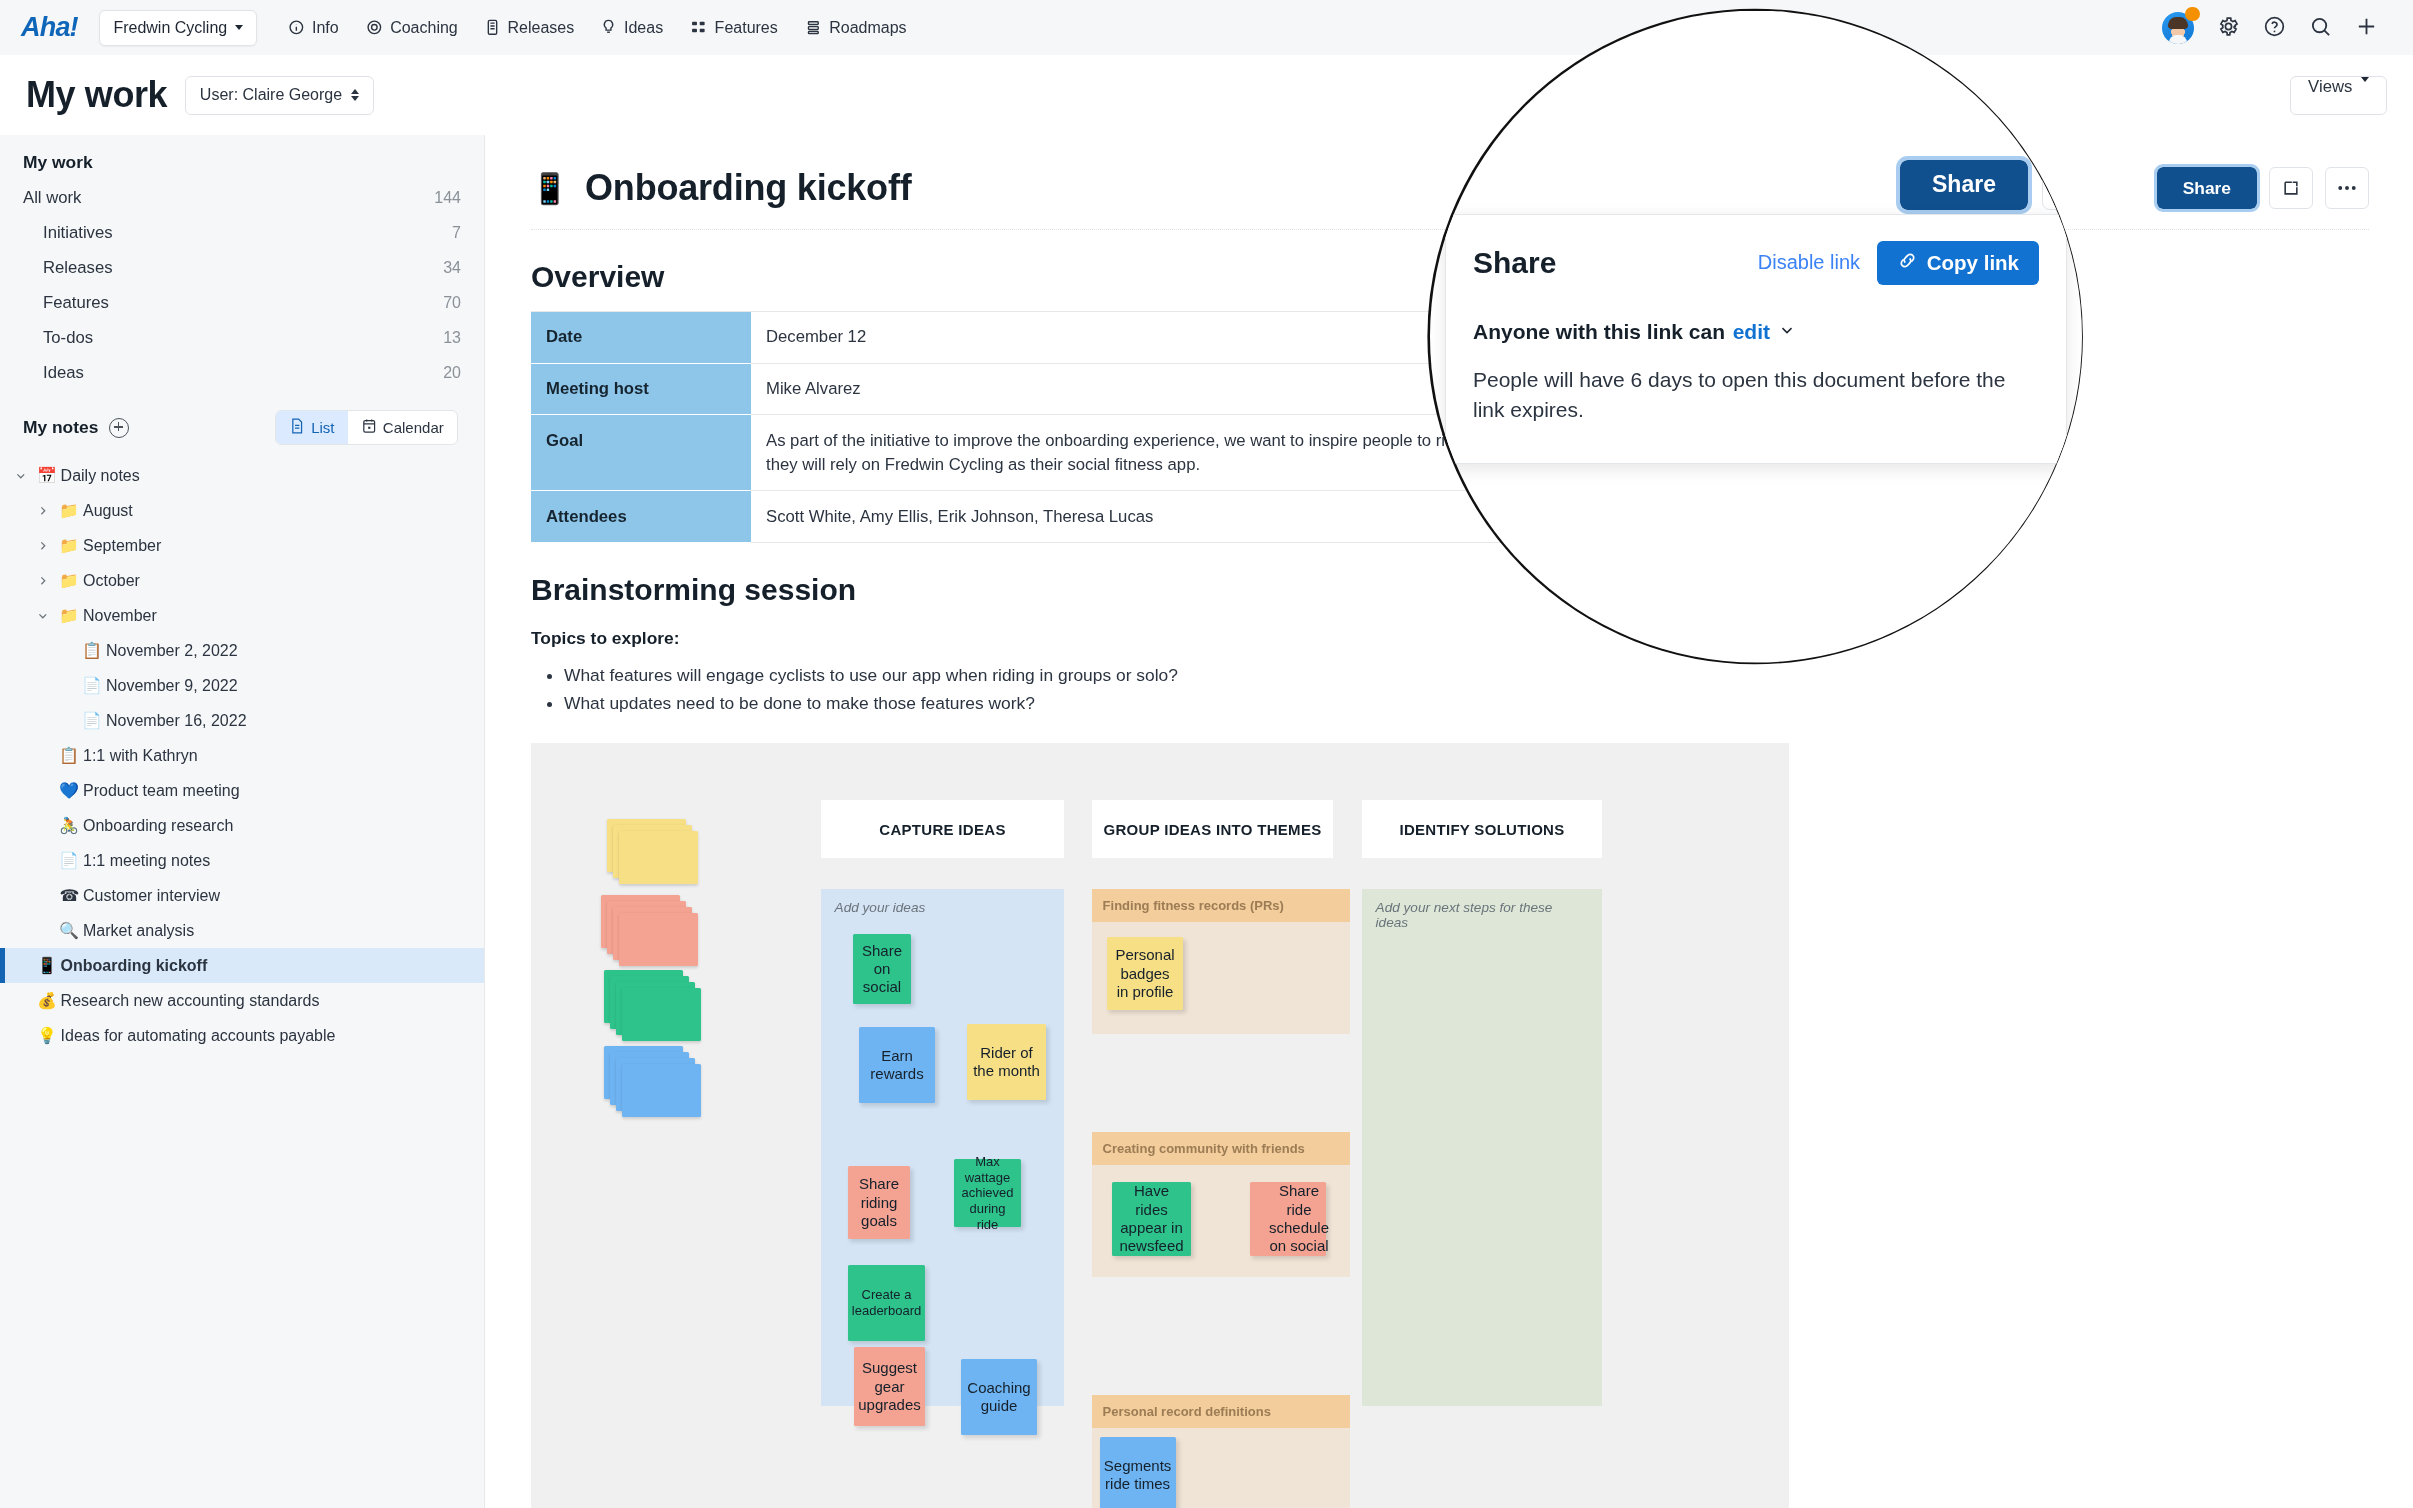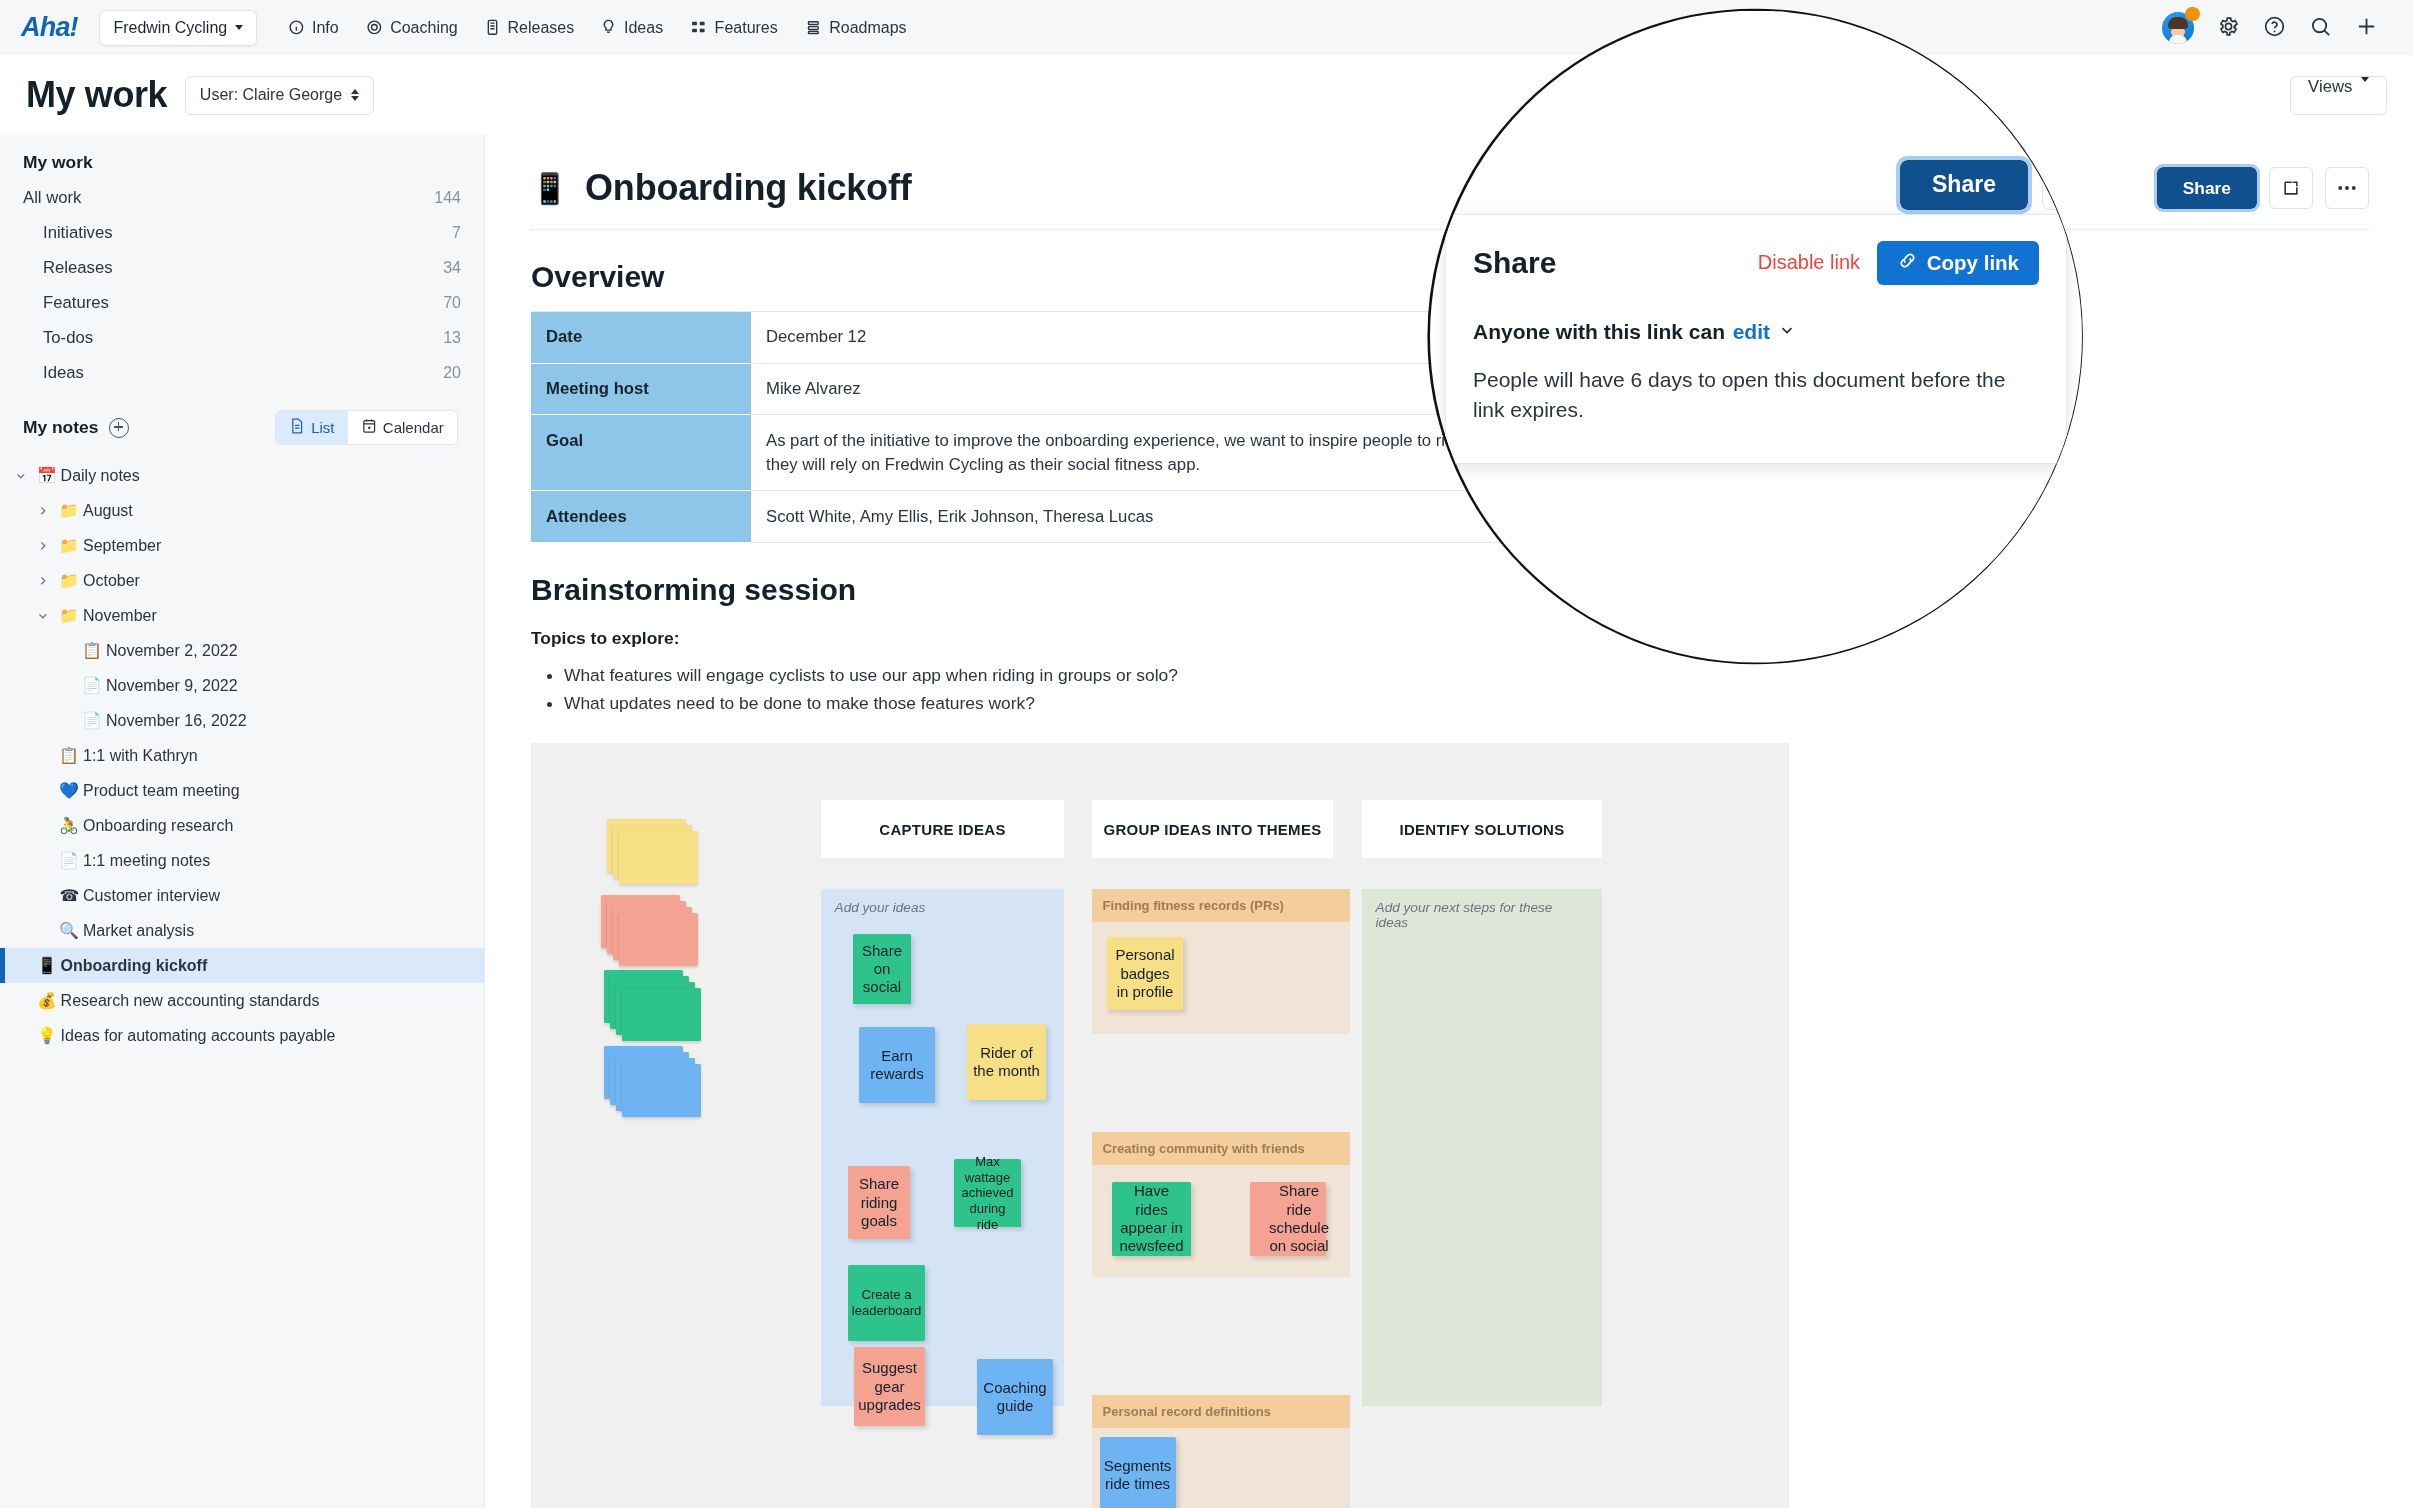--- a/index.html
+++ b/index.html
@@ -588,21 +588,21 @@
           </div>
         <div class="note sm" style="left:133px; top:270px; width:67px; height:68px; background:#2ec38b;">
             <span>Max wattage achieved during ride</span>
           </div>
         <div class="note sm" style="left:27px; top:376px; width:77px; height:76px; background:#2ec38b;">
             <span>Create a leaderboard</span>
           </div>
         <div class="note" style="left:33px; top:458px; width:71px; height:79px; background:#f4a291;">
             <span>Suggest gear upgrades</span>
           </div>
-        <div class="note" style="left:156px; top:470px; width:76px; height:76px; background:#6fb4f2;">
+        <div class="note" style="left:140px; top:470px; width:76px; height:76px; background:#6fb4f2;">
             <span>Coaching guide</span>
           </div>
       </div>
 
       <div class="theme" style="left:561px; top:146px;">
         <div class="thead">Finding fitness records (PRs)</div>
         <div class="tbody" style="height:112px;">
           <div class="note" style="left:15px; top:15px; width:76px; height:73px; background:#f7df86;">
               <span>Personal badges in profile</span>
             </div>
@@ -660,21 +660,21 @@
         </svg>
     </span>
   </div>
 
   <div style="position:absolute; left:15px; top:203px; width:622px; height:250px; background:#fff;
               border:0.8px solid #e4e7ea; border-radius:4.5px; box-shadow:0 4.5px 16.7px rgba(0,0,0,.10); padding:26px 27px;">
 
     <div style="display:flex; align-items:center;">
       <span style="font-size:30px; font-weight:700; color:#15202b;">Share</span>
       <span style="margin-left:auto; display:flex; align-items:center; gap:16.7px;">
-        <span style="font-size:20px; color:#ef4444; cursor:pointer;">Disable link</span>
+        <span style="font-size:20px; color:#3b82f6; cursor:pointer;">Disable link</span>
         <button style="background:#1272d1;color:#fff;border:none;border-radius:6px;height:44px;padding:0 20px;
                        font-size:20.5px;font-weight:600;display:flex;align-items:center;gap:9px;cursor:pointer;">
           <span>
             <svg width="21" height="21" viewBox="0 0 24 24" fill="none" stroke="#fff" stroke-width="2">
                 <path d="M9.5 14.5a4 4 0 0 1 0-5.6l2.4-2.4a4 4 0 1 1 5.6 5.6l-1.2 1.2"></path>
                 <path d="M14.5 9.5a4 4 0 0 1 0 5.6l-2.4 2.4a4 4 0 1 1-5.6-5.6l1.2-1.2"></path>
               </svg>
           </span>
           <span>Copy link</span>
         </button>

